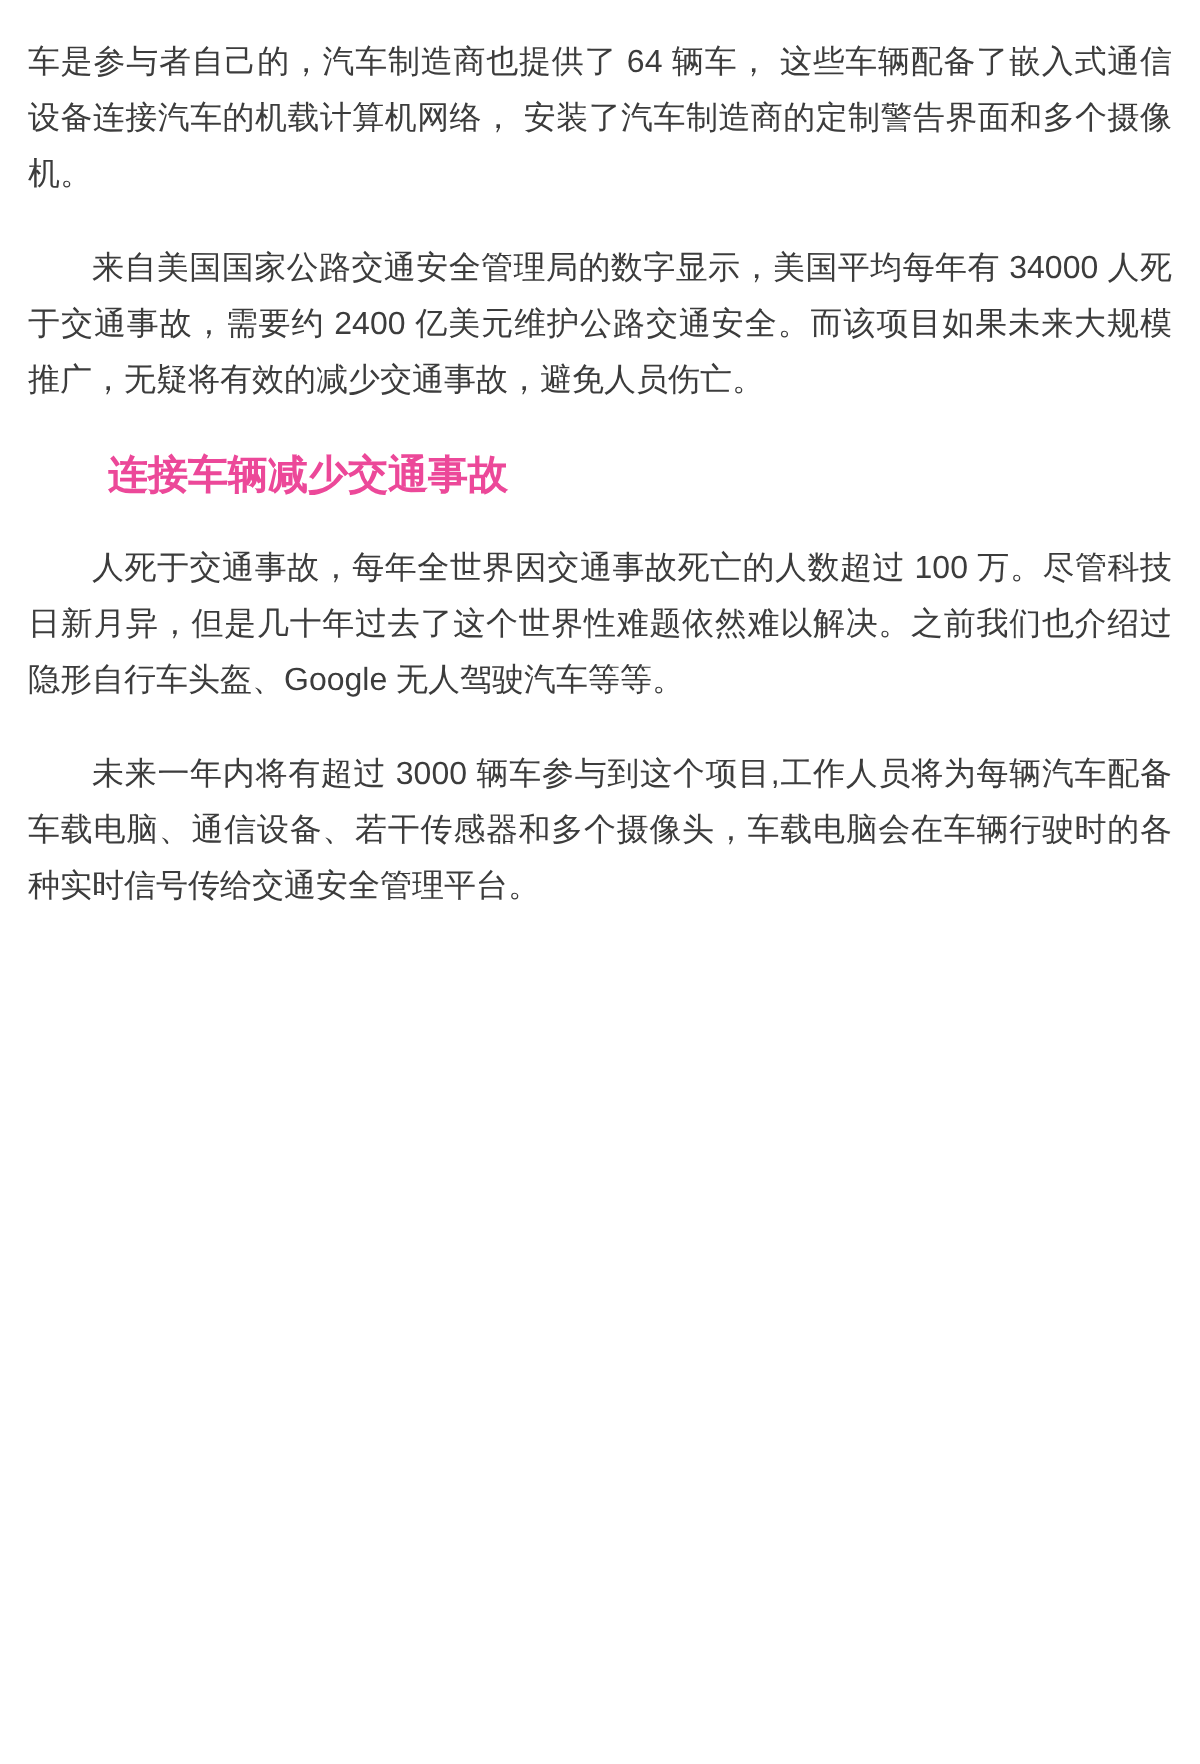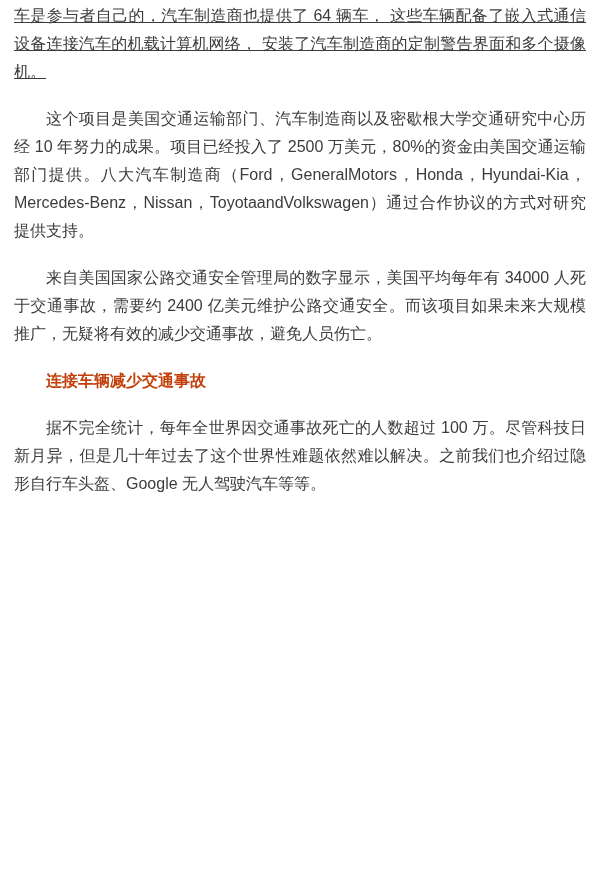--- a/index.html
+++ b/index.html
@@ -14,42 +14,41 @@
     line-height: 28px;
     color: #3c3c3c;
     text-align: justify;
   }
   .para {
     margin: 19px 0;
     text-indent: 2em;
   }
   .para.no-indent {
     text-indent: 0;
-    margin-top: 0;
-    text-decoration: underline;
+    margin-top: 16px;
   }
   .subhead {
-    font-size: 16px;
+    font-size: 20px;
     font-weight: bold;
     text-indent: 2em;
     margin: 19px 0;
-    color: #c2410c;
+    color: #ec4899;
   }
 </style>
 </head>
 <body>
 
 <div class="page">
 
   <p class="para no-indent">车是参与者自己的，汽车制造商也提供了 64 辆车， 这些车辆配备了嵌入式通信设备连接汽车的机载计算机网络， 安装了汽车制造商的定制警告界面和多个摄像机。</p>
 
-  <p class="para">这个项目是美国交通运输部门、汽车制造商以及密歇根大学交通研究中心历经 10 年努力的成果。项目已经投入了 2500 万美元，80%的资金由美国交通运输部门提供。八大汽车制造商（Ford，GeneralMotors，Honda，Hyundai-Kia，Mercedes-Benz，Nissan，ToyotaandVolkswagen）通过合作协议的方式对研究提供支持。</p>
 
   <p class="para">来自美国国家公路交通安全管理局的数字显示，美国平均每年有 34000 人死于交通事故，需要约 2400 亿美元维护公路交通安全。而该项目如果未来大规模推广，无疑将有效的减少交通事故，避免人员伤亡。</p>
 
   <h3 class="subhead">连接车辆减少交通事故</h3>
 
-  <p class="para">据不完全统计，每年全世界因交通事故死亡的人数超过 100 万。尽管科技日新月异，但是几十年过去了这个世界性难题依然难以解决。之前我们也介绍过隐形自行车头盔、Google 无人驾驶汽车等等。</p>
+  <p class="para">人死于交通事故，每年全世界因交通事故死亡的人数超过 100 万。尽管科技日新月异，但是几十年过去了这个世界性难题依然难以解决。之前我们也介绍过隐形自行车头盔、Google 无人驾驶汽车等等。</p>
 
 
+  <p class="para">未来一年内将有超过 3000 辆车参与到这个项目,工作人员将为每辆汽车配备车载电脑、通信设备、若干传感器和多个摄像头，车载电脑会在车辆行驶时的各种实时信号传给交通安全管理平台。</p>
 
 
 </div>
 
 </body></html>

